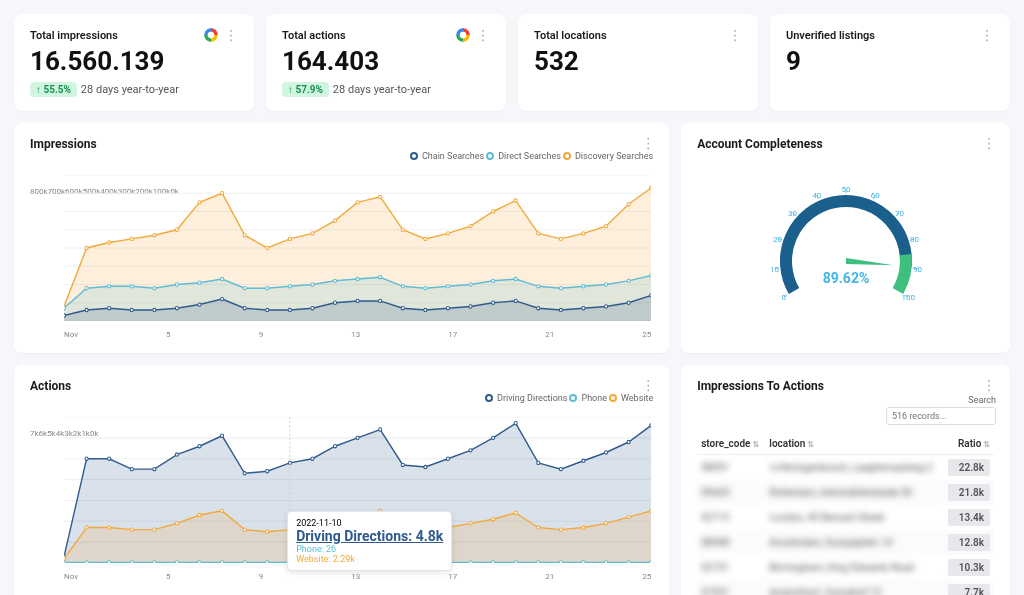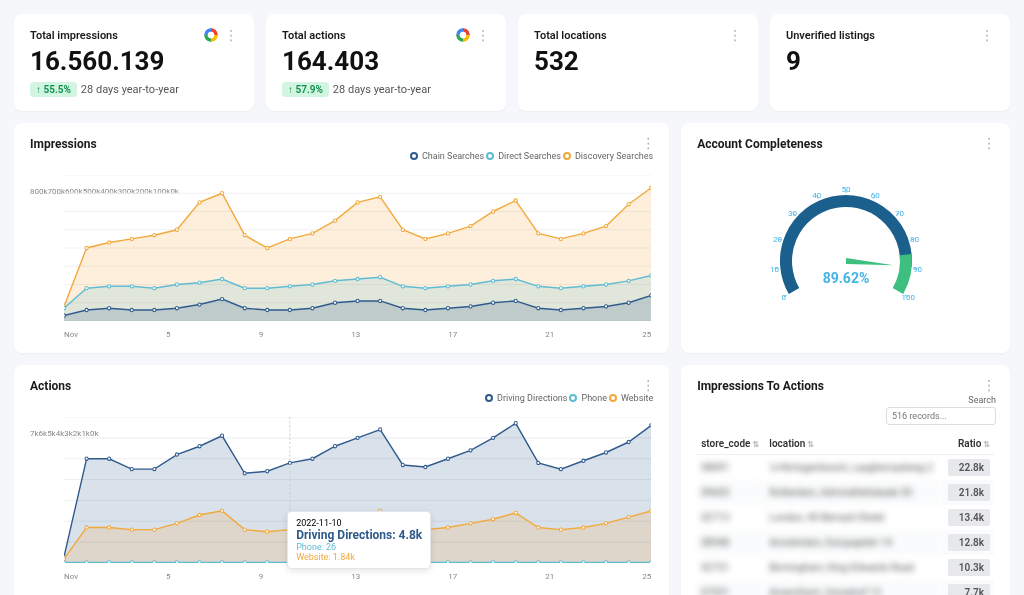--- a/index.html
+++ b/index.html
@@ -20,21 +20,21 @@
 .chart-area { position:relative; height:170px; margin-top:8px; }
 .legend { display:flex; gap:2px; justify-content:flex-end; font-size:9px; color:#666; margin-bottom:4px; }
 .legend span { display:flex; align-items:center; gap:4px; }
 .lg-dot { width:8px; height:8px; border-radius:50%; border:2px solid; background:#fff; }
 .axis-y { position:absolute; left:0; top:18px; bottom:18px; width:30px; display:flex; justify-content:space-between; font-size:8px; color:#888; text-align:right; }
 .axis-x { position:absolute; left:34px; right:2px; bottom:0; display:flex; justify-content:space-between; font-size:8px; color:#888; }
 .plot { position:absolute; left:34px; right:2px; top:6px; bottom:18px; }
 .plot svg { width:100%; height:100%; }
 .grid-line { stroke:#eef0f3; stroke-width:1; }
 .tooltip { position:absolute; background:#fff; border:1px solid #e2e5ea; border-radius:4px; padding:6px 8px; font-size:9px; box-shadow:0 2px 6px rgba(0,0,0,0.1);margin-top:6px; }
-.tooltip b { font-size:12px; }
+.tooltip b { font-size:14px;text-decoration:underline; }
 .gauge-wrap { display:flex; flex-direction:column; align-items:center; justify-content:center; height:170px; position:relative; }
 .gauge-wrap svg { width:220px; height:150px; }
 .gauge-val { font-size:14px; font-weight:700; fill:#45b4e6; }
 .tick-label { font-size:8px; fill:#45b4e6; }
 .table { width:100%; margin-top:6px; font-size:10px; border-collapse:collapse; }
 .table th { text-align:left; font-weight:600; color:#333; padding:5px 4px; border-bottom:1px solid #eee; }
 .table th:last-child { text-align:right; }
 .table td { padding:4px 4px; color:#555; }
 .table tr:nth-child(even) td { background:#fafbfc; }
 .ratio-cell { text-align:right; font-weight:600; background:#e6e8eb; border-radius:2px; padding:3px 6px; display:inline-block; float:right; min-width:42px; }
@@ -381,21 +381,21 @@
             <circle cx="530.7692307692307" cy="139.4" r="1.6" fill="#fff" stroke="#5fbcd3" stroke-width="1"></circle>
             <circle cx="553.8461538461539" cy="139.4" r="1.6" fill="#fff" stroke="#5fbcd3" stroke-width="1"></circle>
             <circle cx="576.9230769230769" cy="139.4" r="1.6" fill="#fff" stroke="#5fbcd3" stroke-width="1"></circle>
             <circle cx="600" cy="139.4" r="1.6" fill="#fff" stroke="#5fbcd3" stroke-width="1"></circle>
             <line x1="230.76923076923077" x2="230.76923076923077" y1="0" y2="140" stroke="#ccc" stroke-dasharray="2,2"></line>
           </svg>
         <div class="tooltip" style="left:38%; top:60%;">
           <div>2022-11-10</div>
           <div style="color:#2f5a8c"><b>Driving Directions: 4.8k</b></div>
           <div style="color:#5fbcd3">Phone: 26</div>
-          <div style="color:#f2a93b">Website: 1.84k</div>
+          <div style="color:#f2a93b">Website: 2.29k</div>
         </div>
       </div>
       <div class="axis-x" id="act-xaxis">
           <div>Nov</div>
           <div>5</div>
           <div>9</div>
           <div>13</div>
           <div>17</div>
           <div>21</div>
           <div>25</div>

